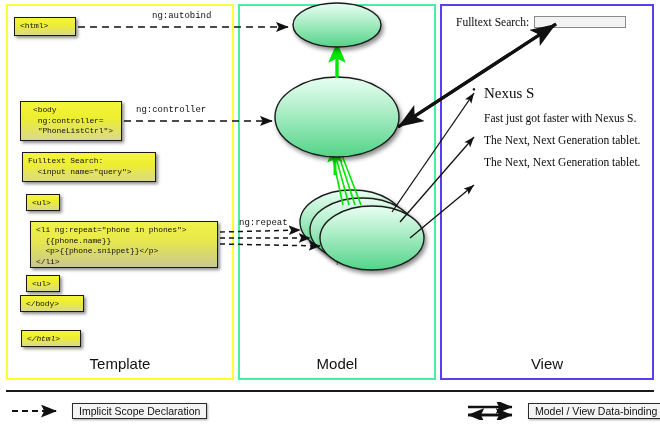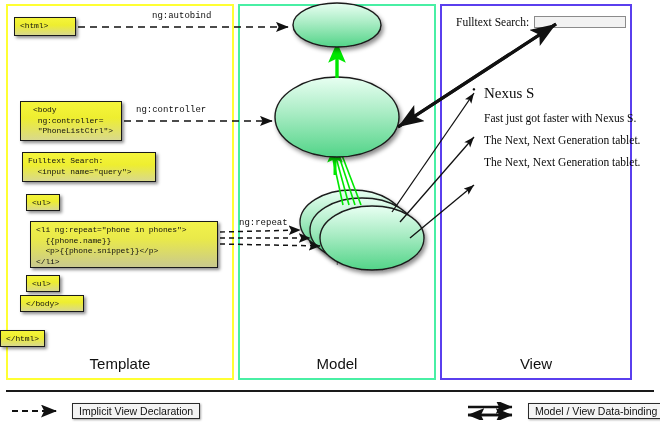--- a/index.html
+++ b/index.html
@@ -19,21 +19,21 @@
   
   .column {
     position: absolute;
     background: #ffffff;
     box-sizing: border-box;
     border-width: 2px;
     border-style: solid;
   }
   #col-template { left: 6px;   top: 4px; width: 228px; height: 376px; border-color: #ffff33; }
   #col-model    { left: 238px; top: 4px; width: 198px; height: 376px; border-color: #48efa4; }
-  #col-view     { left: 440px; top: 4px; width: 192px; height: 376px; border-color: #5a3fee; }
+  #col-view     { left: 440px; top: 4px; width: 214px; height: 376px; border-color: #5a3fee; }
 
   .col-label {
     position: absolute;
     bottom: 6px;
     left: 0;
     width: 100%;
     text-align: center;
     font-size: 15px;
     color: #111;
     font-family: "Liberation Sans", sans-serif;
@@ -189,21 +189,21 @@
 
   <div class="code-box wide" style="left:30px; top:221px; width:188px; height:47px;">&lt;li ng:repeat="phone in phones"&gt;
   {{phone.name}}
   &lt;p&gt;{{phone.snippet}}&lt;/p&gt;
 &lt;/li&gt;</div>
 
   <div class="code-box" style="left:26px;  top:275px; width:34px;  height:17px;">&lt;ul&gt;</div>
 
   <div class="code-box" style="left:20px;  top:295px; width:64px;  height:17px;">&lt;/body&gt;</div>
 
-  <div class="code-box" style="left:0;  top:330px; width:45px;  height:17px;">&lt;/html&gt;</div>
+  <div class="code-box" style="left:21px;  top:330px; width:60px;  height:17px;font-style:italic;">&lt;/html&gt;</div>
 
   <div class="edge-label" style="left:152px; top:11px;">ng:autobind</div>
   <div class="edge-label" style="left:136px; top:105px;">ng:controller</div>
   <div class="edge-label" style="left:239px; top:218px;">ng:repeat</div>
 
   <div class="scope-label scope-title" style="left:296px; top:13px; width:82px;">
     <div>Root</div>
     <div>Scope</div>
   </div>
 
@@ -310,21 +310,21 @@
 
     <div class="legend-item" style="left:4px; top:2px;">
       <svg class="legend-glyph" viewBox="0 0 56 18" xmlns="http://www.w3.org/2000/svg">
         <defs>
           <marker id="lgArrow1" markerWidth="9" markerHeight="9" refX="7.5" refY="3.2" orient="auto" markerUnits="strokeWidth">
             <path d="M0,0 L8,3.2 L0,6.4 L1.6,3.2 z" fill="#111111"></path>
           </marker>
         </defs>
         <line x1="2" y1="9" x2="46" y2="9" stroke="#111111" stroke-width="2" stroke-dasharray="6,4" marker-end="url(#lgArrow1)"></line>
       </svg>
-      <span class="legend-box">Implicit View Declaration</span>
+      <span class="legend-box">Implicit Scope Declaration</span>
     </div>
 
 
     <div class="legend-item" style="left:460px; top:2px;">
       <svg class="legend-glyph" viewBox="0 0 56 18" xmlns="http://www.w3.org/2000/svg">
         <defs>
           <marker id="lgArrow3" markerWidth="8" markerHeight="8" refX="6.8" refY="2.9" orient="auto" markerUnits="strokeWidth">
             <path d="M0,0 L7,2.9 L0,5.8 L1.4,2.9 z" fill="#111111"></path>
           </marker>
         </defs>

